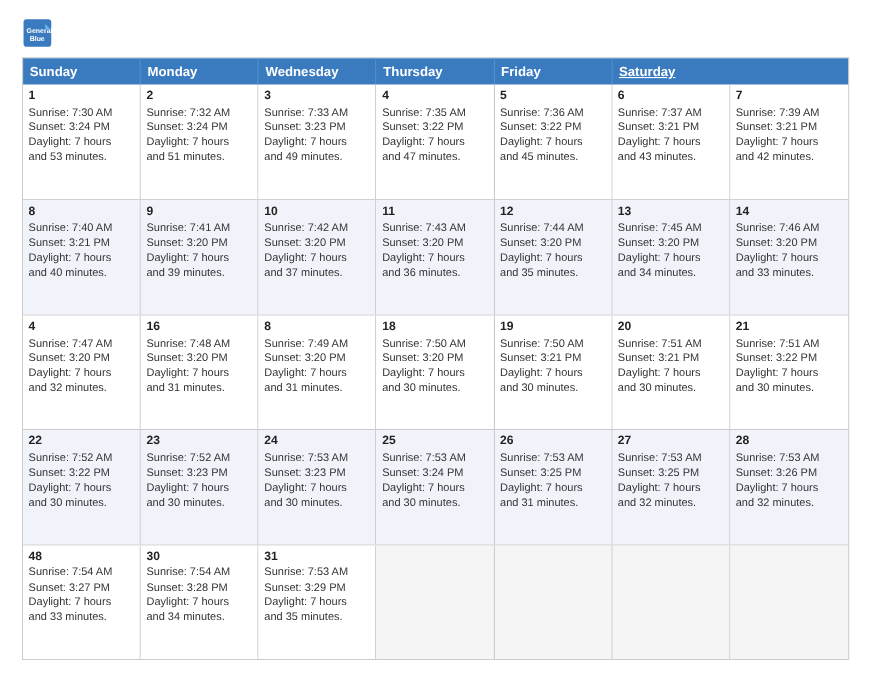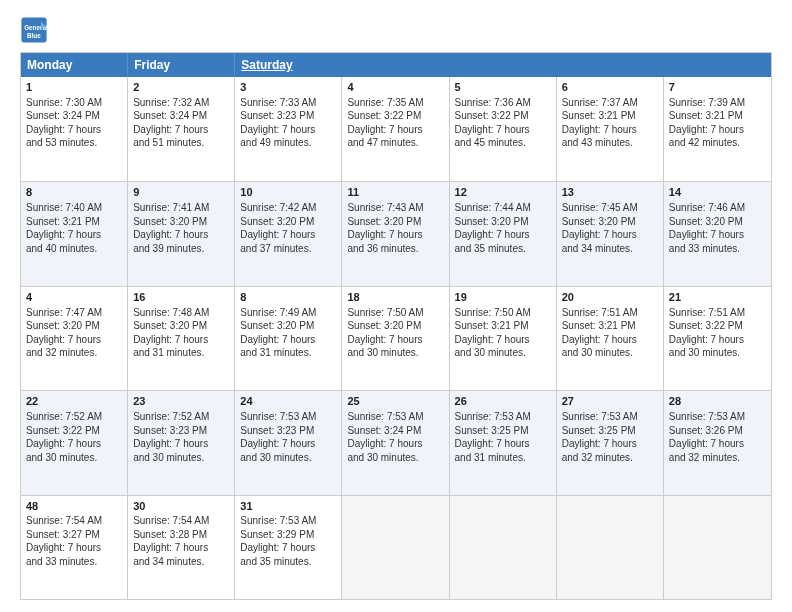--- a/index.html
+++ b/index.html
@@ -123,21 +123,24 @@
       </div>
     </div>
     <div class="title-block">
       <div class="main-title"></div>
       <div class="subtitle"></div>
     </div>
   </div>
 
   <div class="calendar">
     <div class="cal-header" id="cal-header">
+        <div class="cal-header-cell">Sunday</div>
         <div class="cal-header-cell">Monday</div>
+        <div class="cal-header-cell">Wednesday</div>
+        <div class="cal-header-cell">Thursday</div>
         <div class="cal-header-cell">Friday</div>
         <div class="cal-header-cell">Saturday</div>
       </div>
     <div class="cal-body" id="cal-body">
         <div class="cal-row">
           <div class="cal-cell">
             <div class="day-num">1</div>
             <div class="cell-text">Sunrise: 7:30 AM<br>Sunset: 3:24 PM<br>Daylight: 7 hours<br>and 53 minutes.</div>
           </div>
           <div class="cal-cell">

